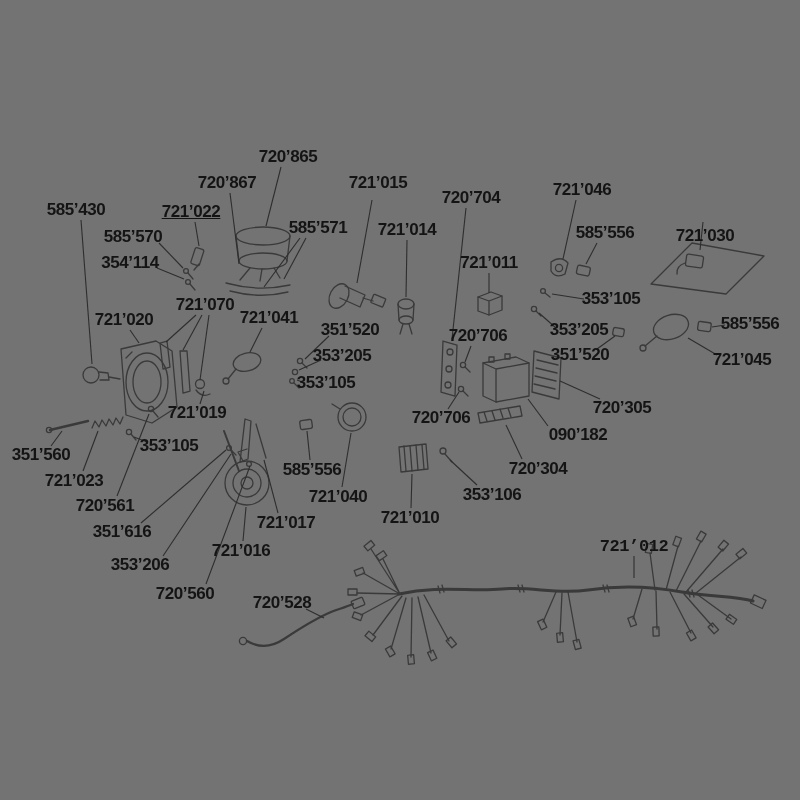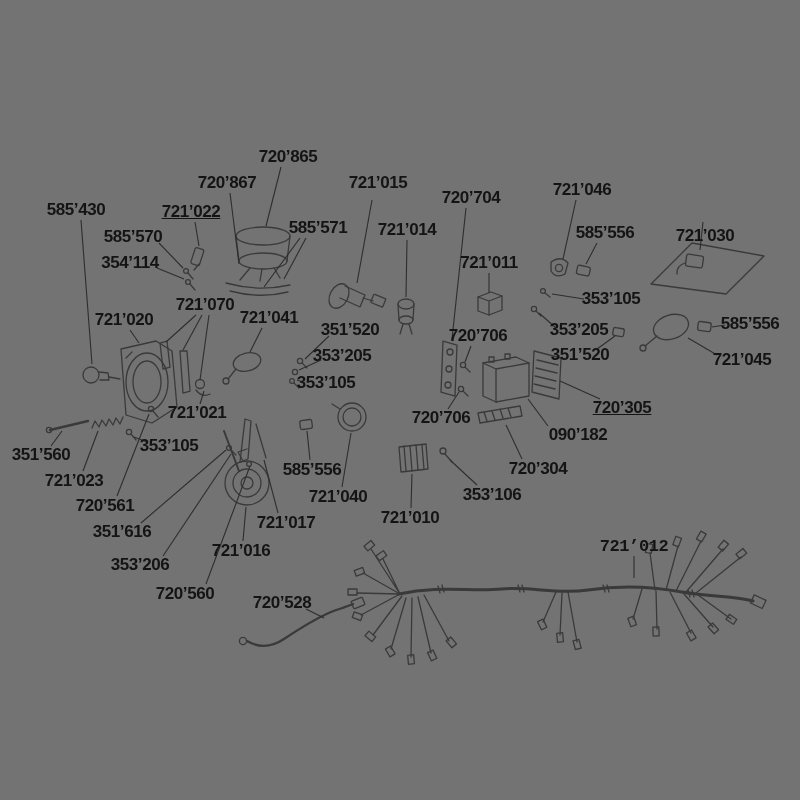--- a/index.html
+++ b/index.html
@@ -339,22 +339,22 @@
     <div class="part-label" style="left: 269px; top: 318px; color: rgb(20, 20, 20);">721’041</div>
     <div class="part-label" style="left: 124px; top: 320px; color: rgb(20, 20, 20);">721’020</div>
     <div class="part-label" style="left: 350px; top: 330px; color: rgb(20, 20, 20);">351’520</div>
     <div class="part-label" style="left: 579px; top: 330px; color: rgb(20, 20, 20);">353’205</div>
     <div class="part-label" style="left: 750px; top: 324px; color: rgb(20, 20, 20);">585’556</div>
     <div class="part-label" style="left: 342px; top: 356px; color: rgb(20, 20, 20);">353’205</div>
     <div class="part-label" style="left: 478px; top: 336px; color: rgb(20, 20, 20);">720’706</div>
     <div class="part-label" style="left: 580px; top: 355px; color: rgb(20, 20, 20);">351’520</div>
     <div class="part-label" style="left: 742px; top: 360px; color: rgb(20, 20, 20);">721’045</div>
     <div class="part-label" style="left: 326px; top: 383px; color: rgb(20, 20, 20);">353’105</div>
-    <div class="part-label" style="left: 197px; top: 413px; color: rgb(20, 20, 20);">721’021</div>
-    <div class="part-label" style="left: 622px; top: 408px; color: rgb(20, 20, 20); text-decoration: underline;">720’305</div>
+    <div class="part-label" style="left: 197px; top: 413px; color: rgb(20, 20, 20);">721’019</div>
+    <div class="part-label" style="left: 622px; top: 408px; color: rgb(20, 20, 20);">720’305</div>
     <div class="part-label" style="left: 441px; top: 418px; color: rgb(20, 20, 20);">720’706</div>
     <div class="part-label" style="left: 566px; top: 435px; color: rgb(20, 20, 20); padding-left: 24px;">090’182</div>
     <div class="part-label" style="left: 41px; top: 455px; color: rgb(20, 20, 20);">351’560</div>
     <div class="part-label" style="left: 169px; top: 446px; color: rgb(20, 20, 20);">353’105</div>
     <div class="part-label" style="left: 74px; top: 481px; color: rgb(20, 20, 20);">721’023</div>
     <div class="part-label" style="left: 312px; top: 470px; color: rgb(20, 20, 20);">585’556</div>
     <div class="part-label" style="left: 538px; top: 469px; color: rgb(20, 20, 20);">720’304</div>
     <div class="part-label" style="left: 105px; top: 506px; color: rgb(20, 20, 20);">720’561</div>
     <div class="part-label" style="left: 338px; top: 497px; color: rgb(20, 20, 20);">721’040</div>
     <div class="part-label" style="left: 492px; top: 495px; color: rgb(20, 20, 20);">353’106</div>

